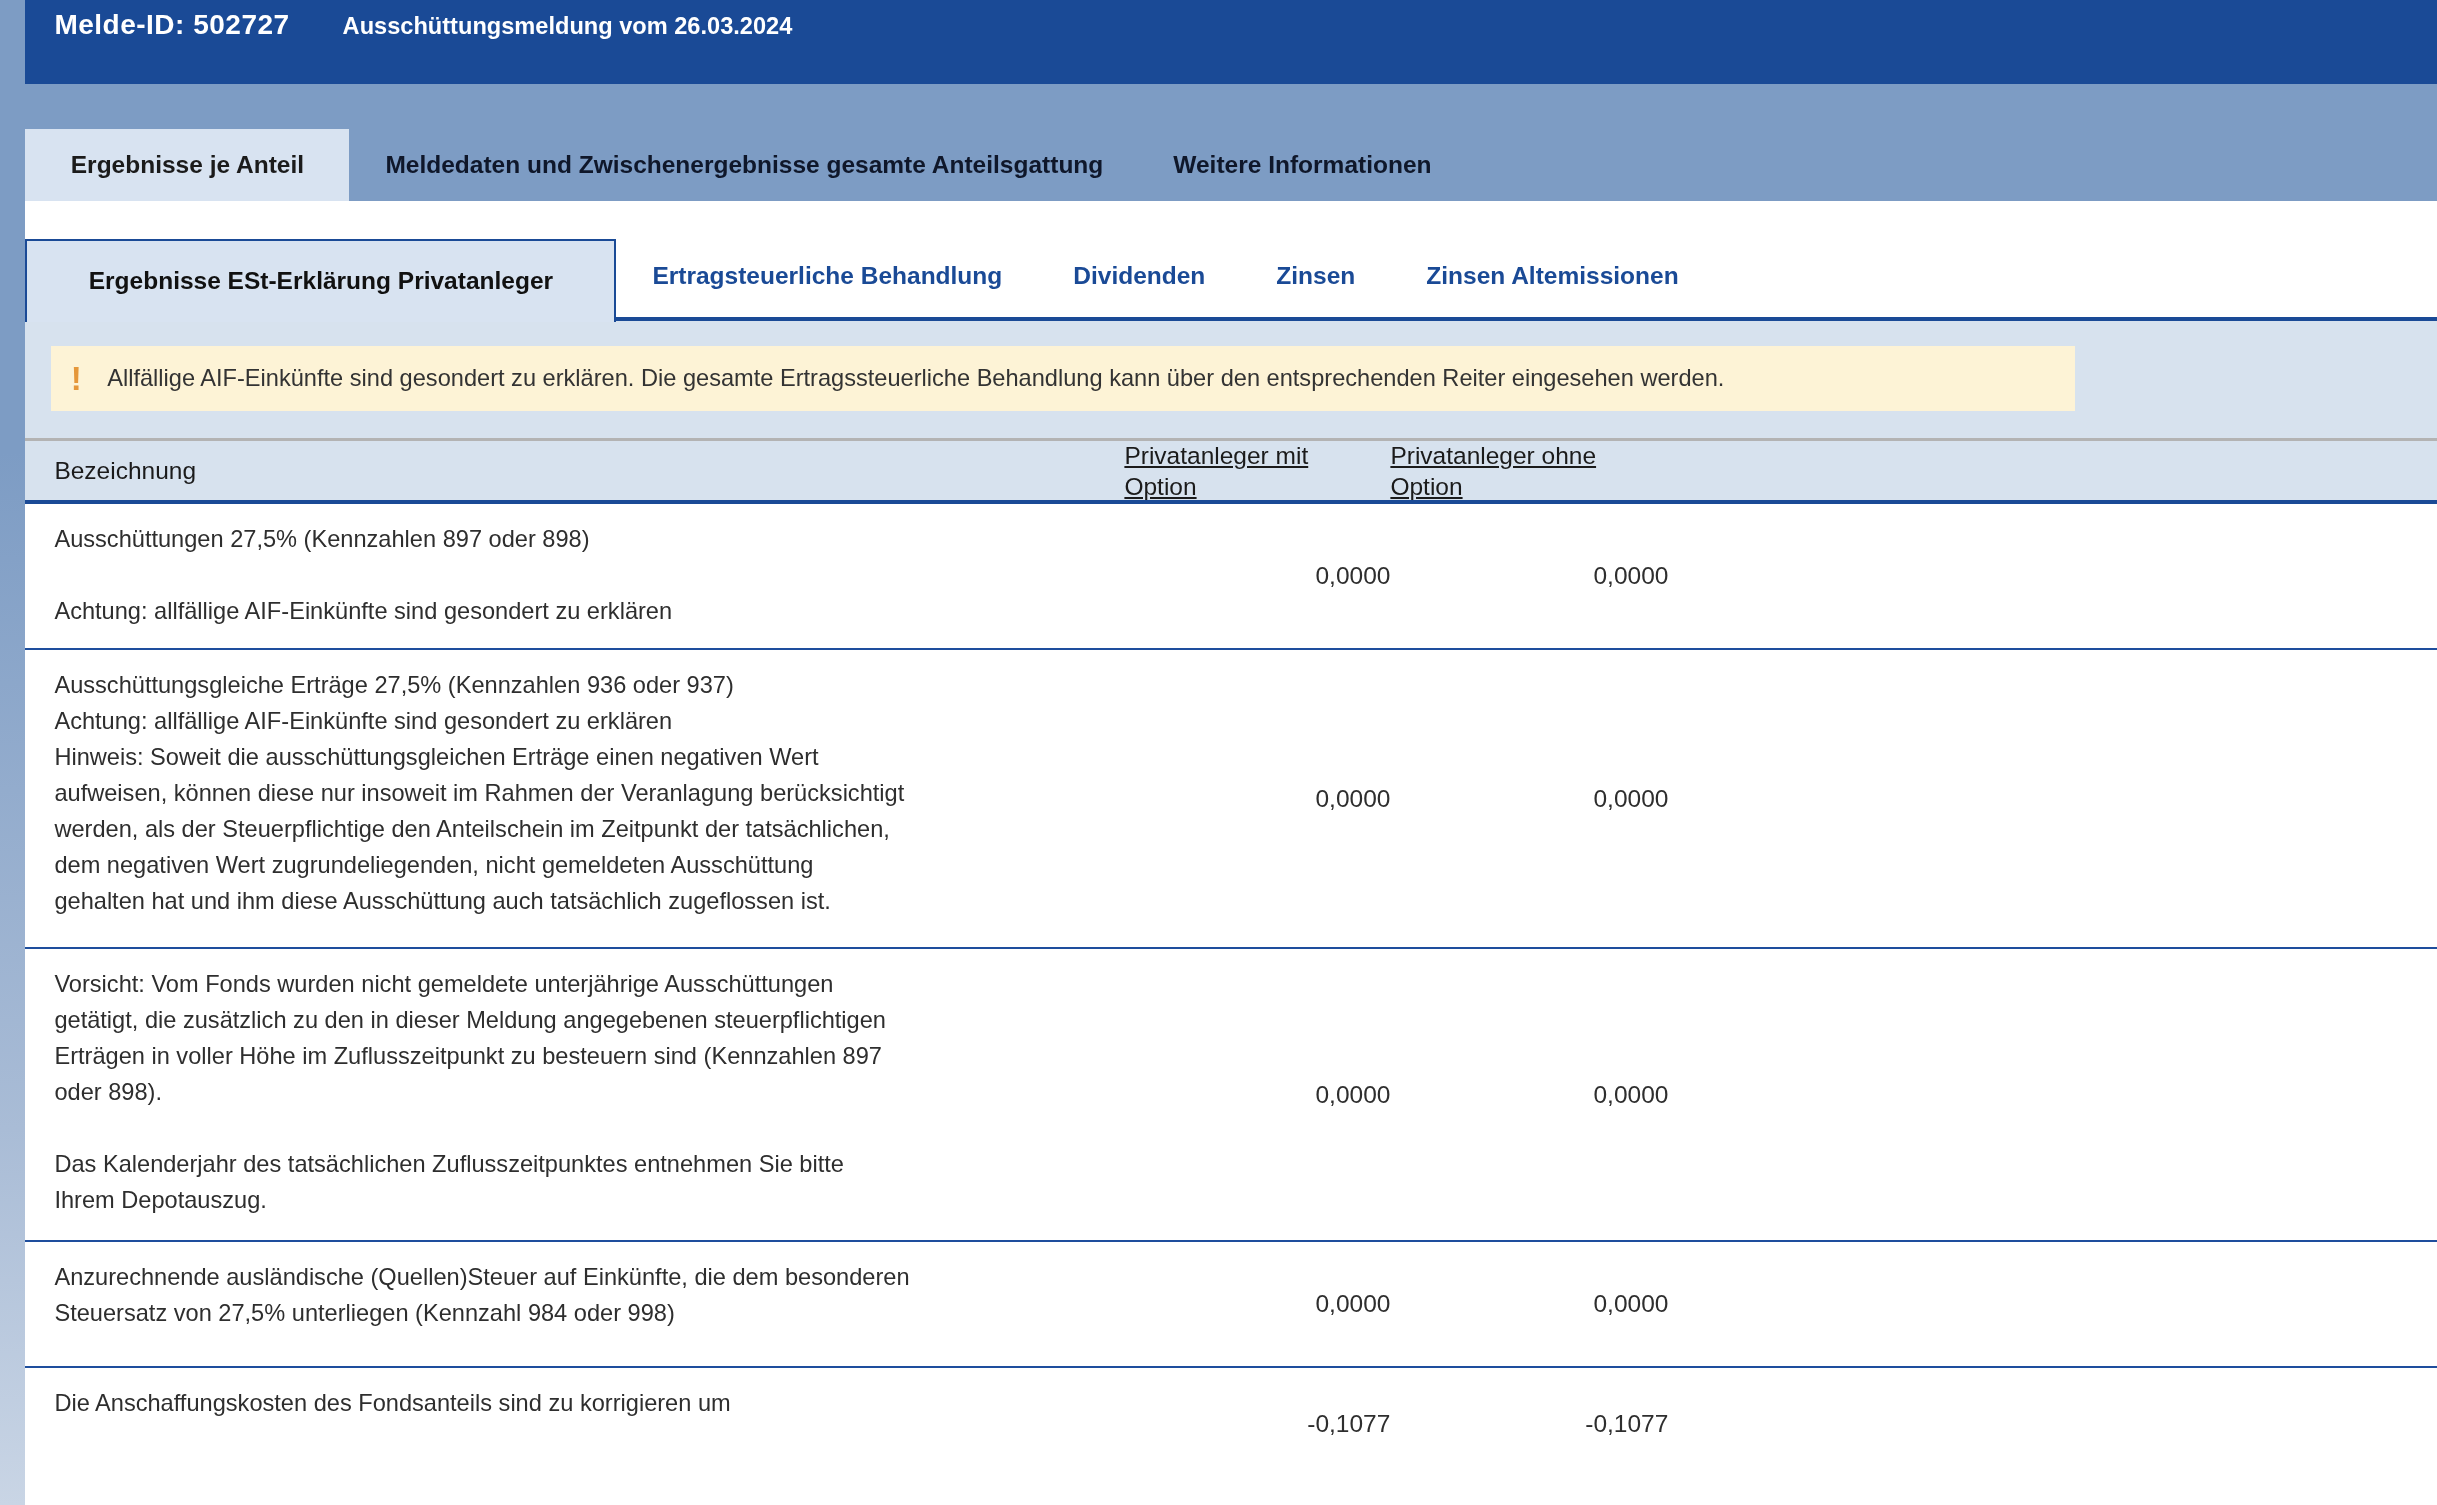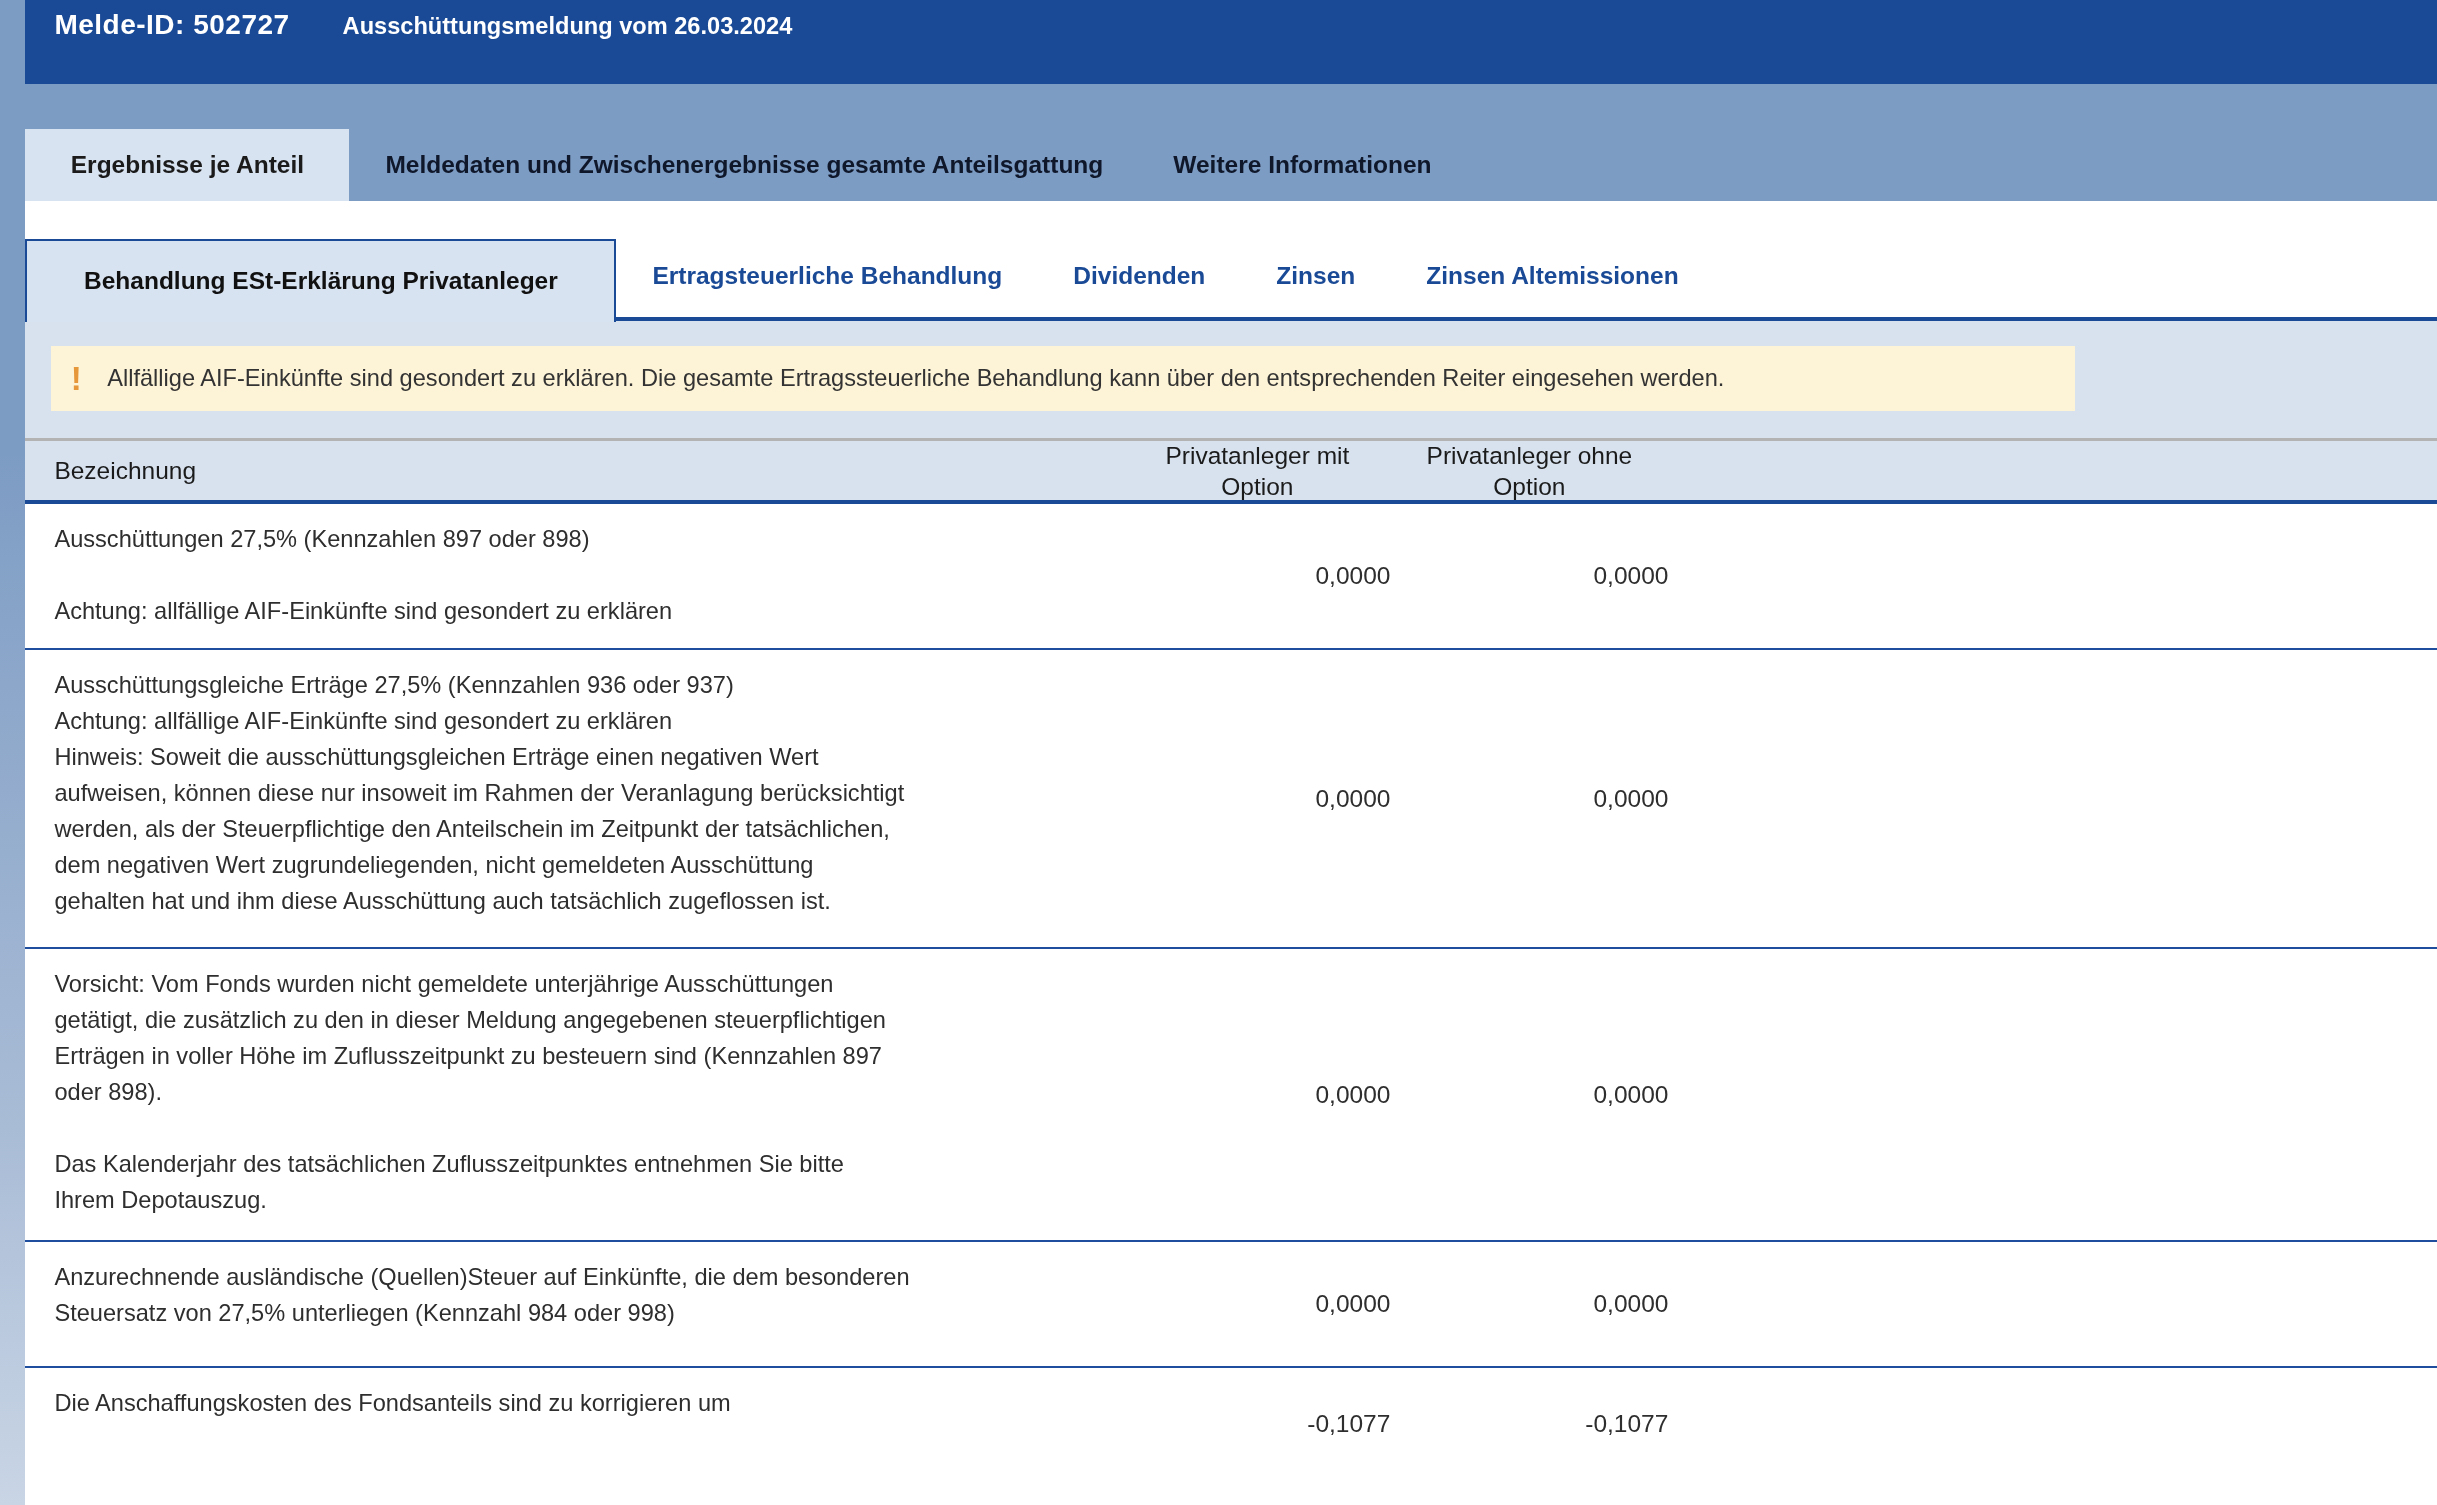--- a/index.html
+++ b/index.html
@@ -82,22 +82,22 @@
   .thead {
     background: #d7e2ee; height: 63px;
     display: flex; align-items: center;
     border-bottom: 4.5px solid #1a4a96;
   }
   .thead .hc-desc {
     flex: 0 0 1099px; padding-left: 29px;
     font-size: 24.5px; color: #1b1b1b;
   }
   .hc-num {
-    text-align: center; white-space: pre-line;
-    font-size: 24.5px; line-height: 31px; color: #1b1b1b;
+    text-align: left; white-space: pre-line;
+    font-size: 24.5px; line-height: 31px; color: #1b1b1b; text-decoration: underline;
   }
   .hc-num.c1 { flex: 0 0 266px; }
   .hc-num.c2 { flex: 0 0 278px; }
 
   
   .rows { background: #ffffff; }
   .row {
     display: flex; border-bottom: 2.7px solid #1e4e9d; background: #ffffff;
   }
   .cell-desc {
@@ -132,21 +132,21 @@
 
     <div class="band">
       <div class="ptab active">Ergebnisse je Anteil</div>
       <div class="ptab t2">Meldedaten und Zwischenergebnisse gesamte Anteilsgattung</div>
       <div class="ptab t3">Weitere Informationen</div>
     </div>
 
     <div class="gap-white"></div>
 
     <div class="tabs2">
-      <div class="stab active">Behandlung ESt-Erklärung Privatanleger</div>
+      <div class="stab active">Ergebnisse ESt-Erklärung Privatanleger</div>
       <div class="stab s2">Ertragsteuerliche Behandlung</div>
       <div class="stab s3">Dividenden</div>
       <div class="stab s4">Zinsen</div>
       <div class="stab s5">Zinsen Altemissionen</div>
     </div>
 
     <div class="info-section">
       <div class="warning-wrap">
         <div class="warning">
           <span class="warn-icon">!</span>

